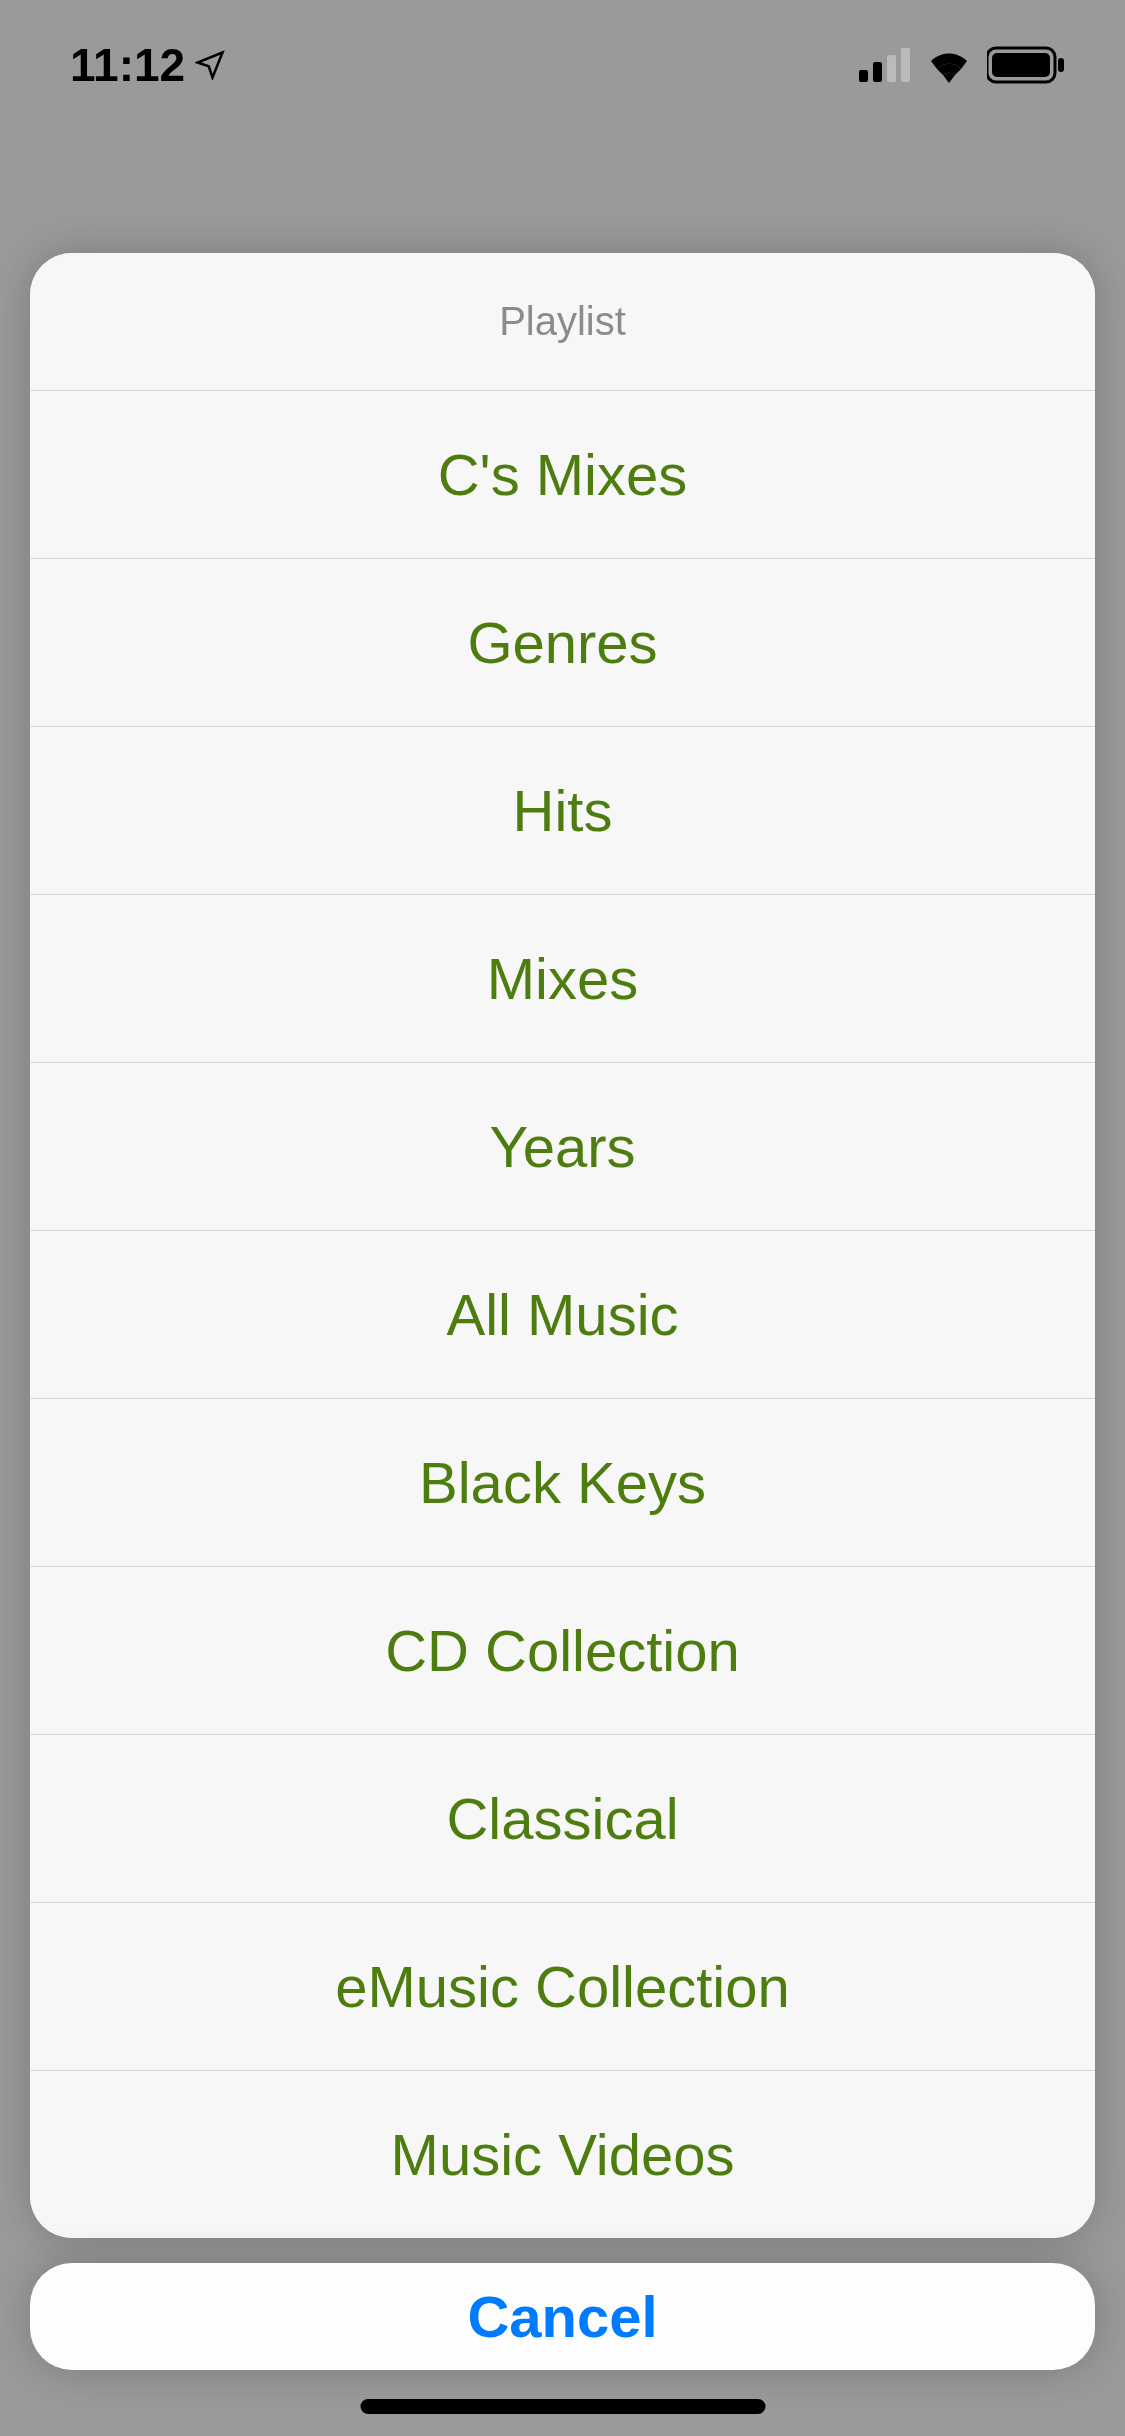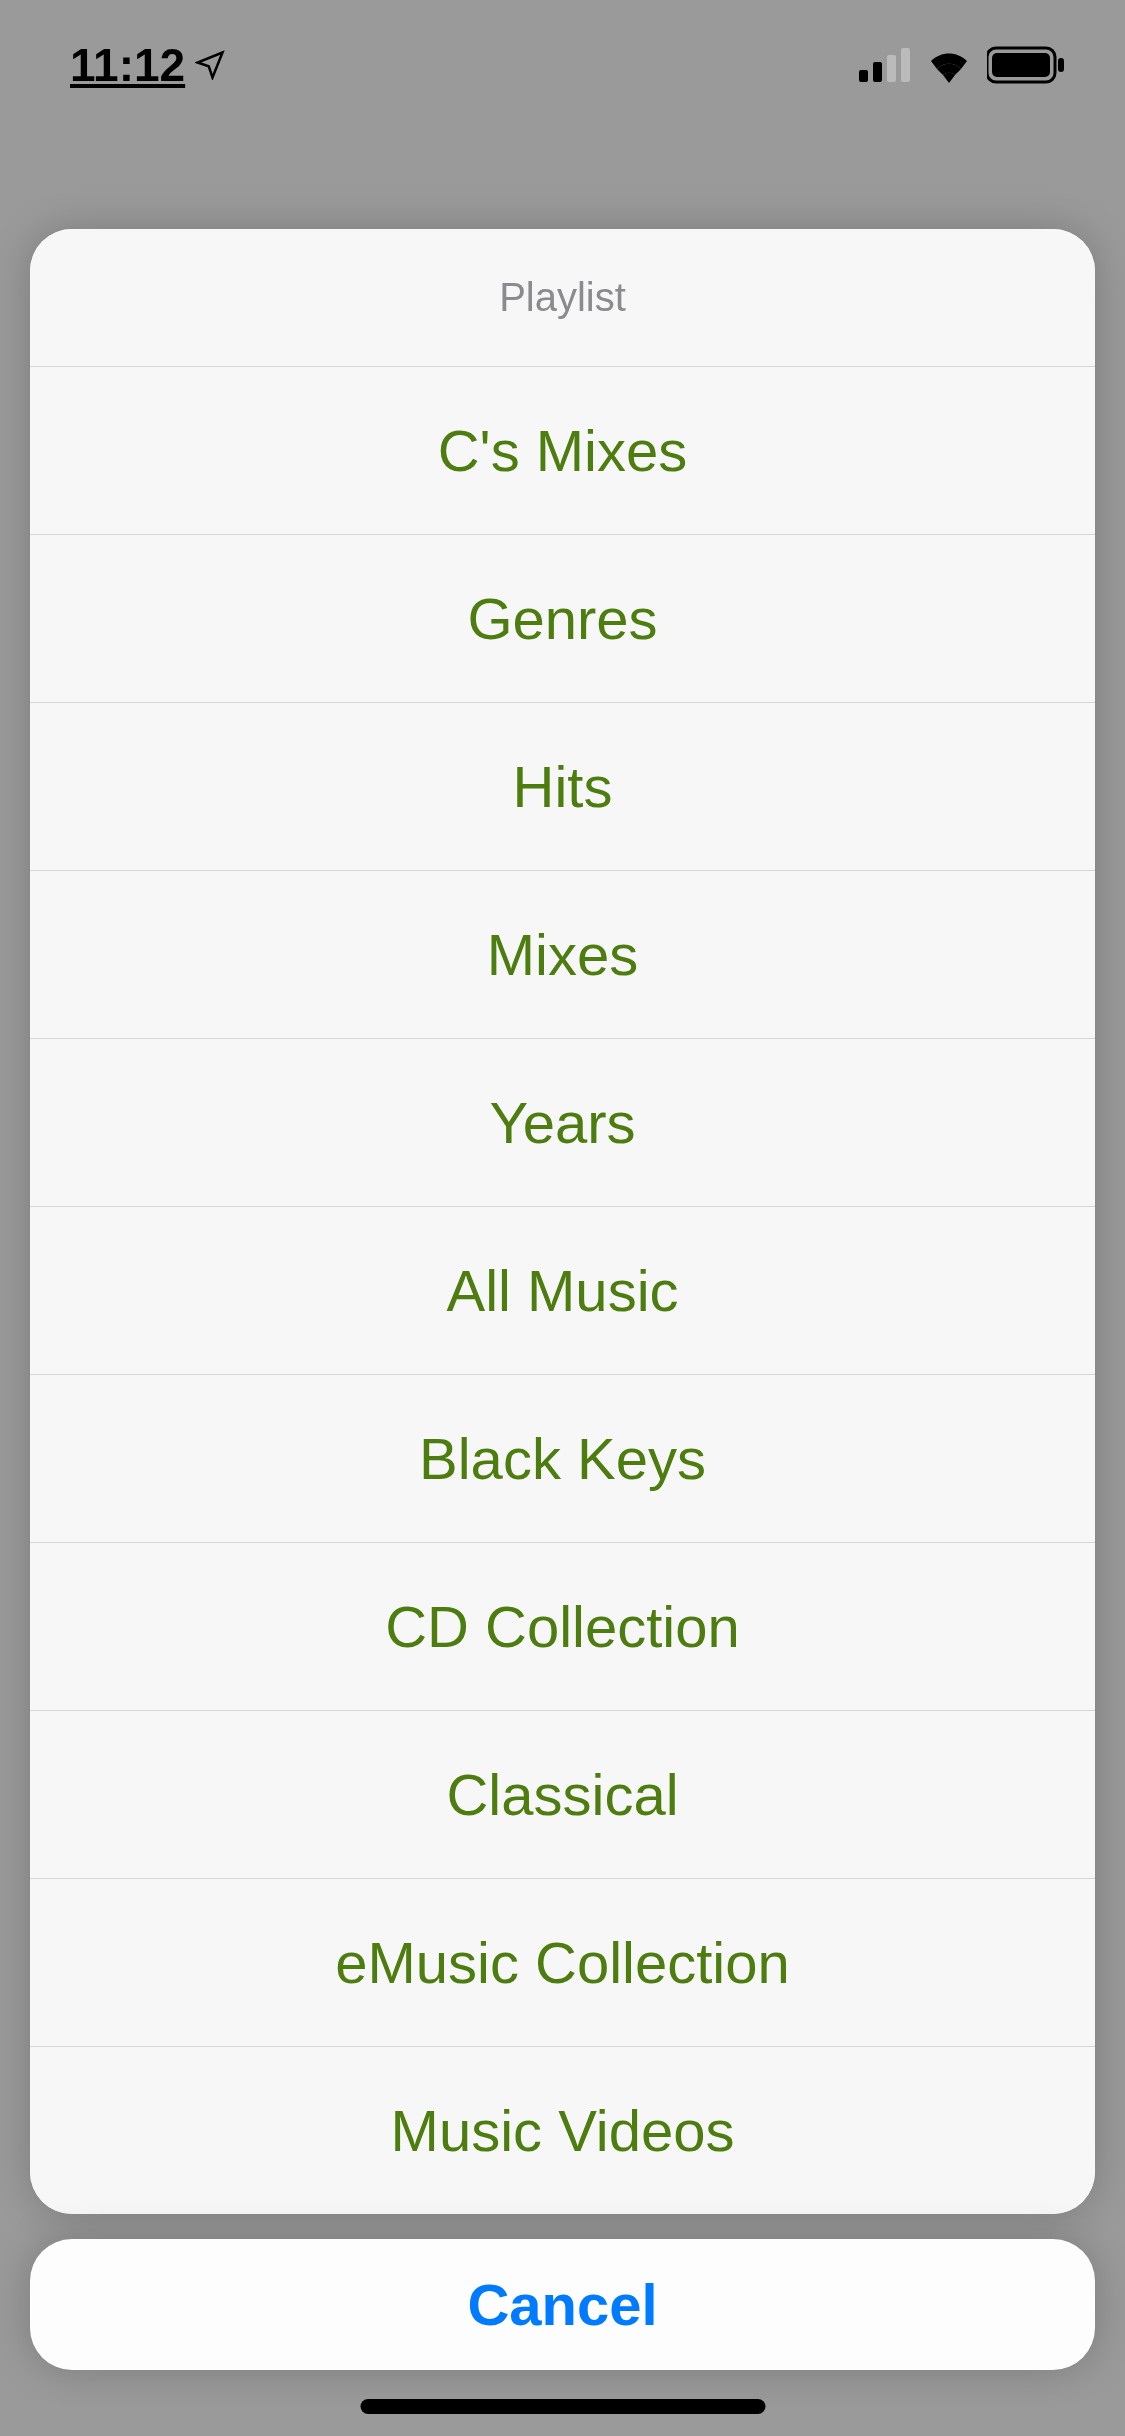--- a/index.html
+++ b/index.html
@@ -28,21 +28,20 @@
       padding: 0 60px 0 70px;
       z-index: 1;
     }
     .status-left {
       display: flex;
       align-items: center;
       gap: 10px;
       font-size: 46px;
       font-weight: 600;
       color: #000;
-      text-decoration: underline;
     }
     .status-right {
       display: flex;
       align-items: center;
       gap: 14px;
     }
     .location-icon {
       width: 30px;
       height: 30px;
     }
@@ -104,21 +103,21 @@
       font-weight: 400;
       border-bottom: 1px solid #d6d6d8;
       background: #f7f7f8;
       cursor: pointer;
     }
     .sheet-item:last-child {
       border-bottom: none;
     }
     .cancel-button {
       text-align: center;
-      padding: 32px 0;
+      padding: 20px 0;
       font-size: 58px;
       color: #007aff;
       font-weight: 600;
       background: #fdfdfd;
       border-radius: 42px;
       cursor: pointer;
       box-shadow: 0 0 40px rgba(0,0,0,0.2);
     }
     .home-indicator {
       position: absolute;

